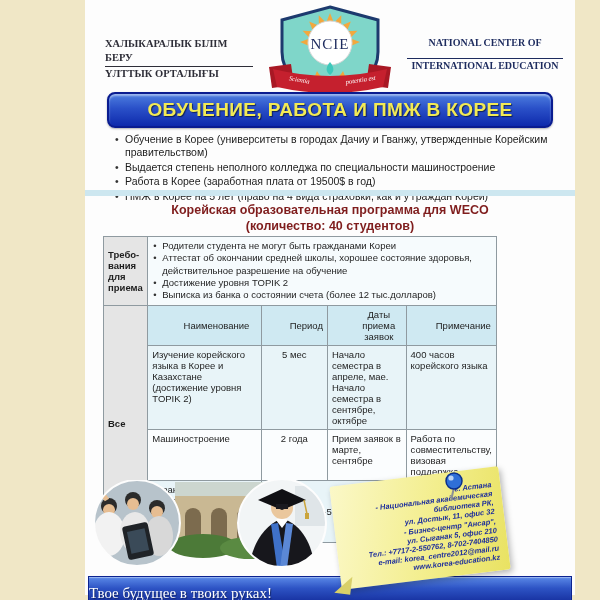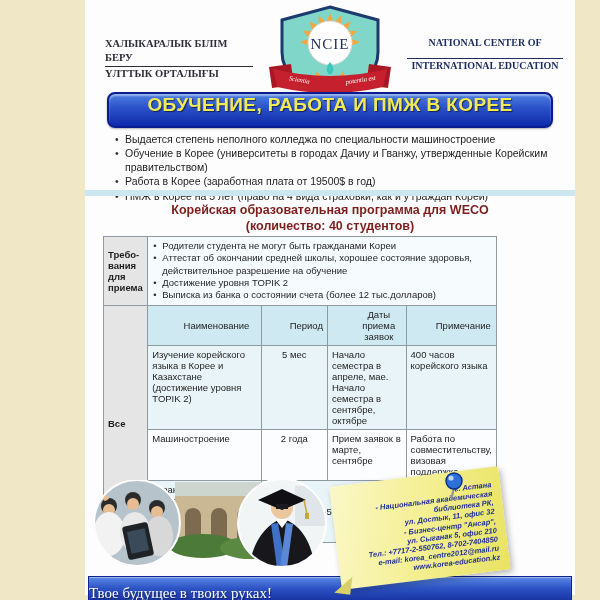--- a/index.html
+++ b/index.html
@@ -26,21 +26,21 @@
     font-size:10px;color:#1d2b5e;line-height:1.35;
   }
   .org-en .l1{display:block;border-bottom:1.5px solid #1d2b5e;padding-bottom:8px;}
   .logo{position:absolute;left:50%;margin-left:-65px;top:5px;width:130px;height:92px;}
   
   .title-banner{
     position:absolute;top:92px;left:22px;right:22px;height:32px;
     background:linear-gradient(180deg,#4d7ee0 0%,#2a50c8 45%,#0e2aac 100%);
     border:2px solid #0a1c90;border-radius:8px;
     box-shadow:inset 0 2px 2px rgba(255,255,255,.45),0 1px 2px rgba(0,0,0,.3);
-    display:flex;justify-content:center;
+    display:flex;align-items:center;justify-content:center;
   }
   .title-banner span{
     font-weight:800;font-size:19px;color:#f2ea55;letter-spacing:.4px;
     text-shadow:1px 1px 1px rgba(0,0,0,.55);white-space:nowrap;
   }
   
   .intro{position:absolute;top:133px;left:28px;right:16px;}
   .intro ul{margin:0;padding:0;list-style:none;}
   .intro li{
     font-size:10.5px;color:#1c1c1c;line-height:1.28;
@@ -149,22 +149,22 @@
     <span class="l1">NATIONAL CENTER OF</span>
     <span class="l2">INTERNATIONAL EDUCATION</span>
   </div>
 
   <div class="title-banner">
     <span>ОБУЧЕНИЕ, РАБОТА И ПМЖ В КОРЕЕ</span>
   </div>
 
   <div class="intro">
     <ul>
+      <li>Обучение в Корее (университеты в городах Дачиу и Гванжу, утвержденные Корейским правительством)</li>
       <li>Выдается степень неполного колледжа по специальности машиностроение</li>
-      <li>Обучение в Корее (университеты в городах Дачиу и Гванжу, утвержденные Корейским правительством)</li>
       <li>Работа в Корее (заработная плата от 19500$ в год)</li>
       <li>ПМЖ в Корее на 5 лет (право на 4 вида страховки, как и у граждан Кореи)</li>
     </ul>
   </div>
 
   <div class="divider"></div>
 
   <div class="heading">
     <div>Корейская образовательная программа для WECO</div>
     <div>(количество: 40 студентов)</div>

